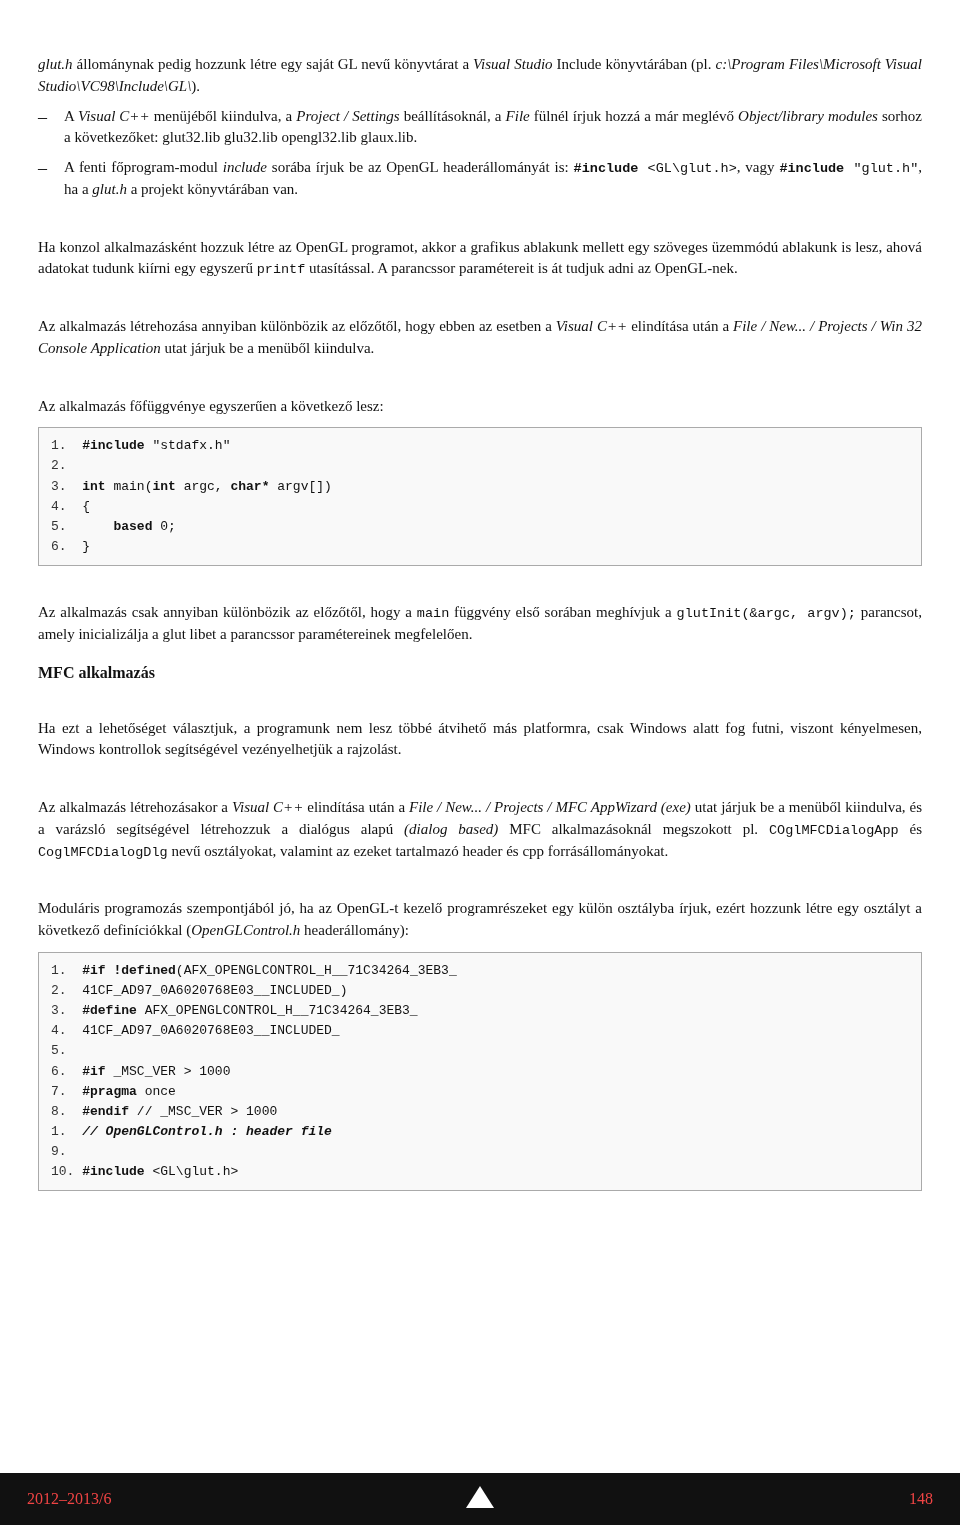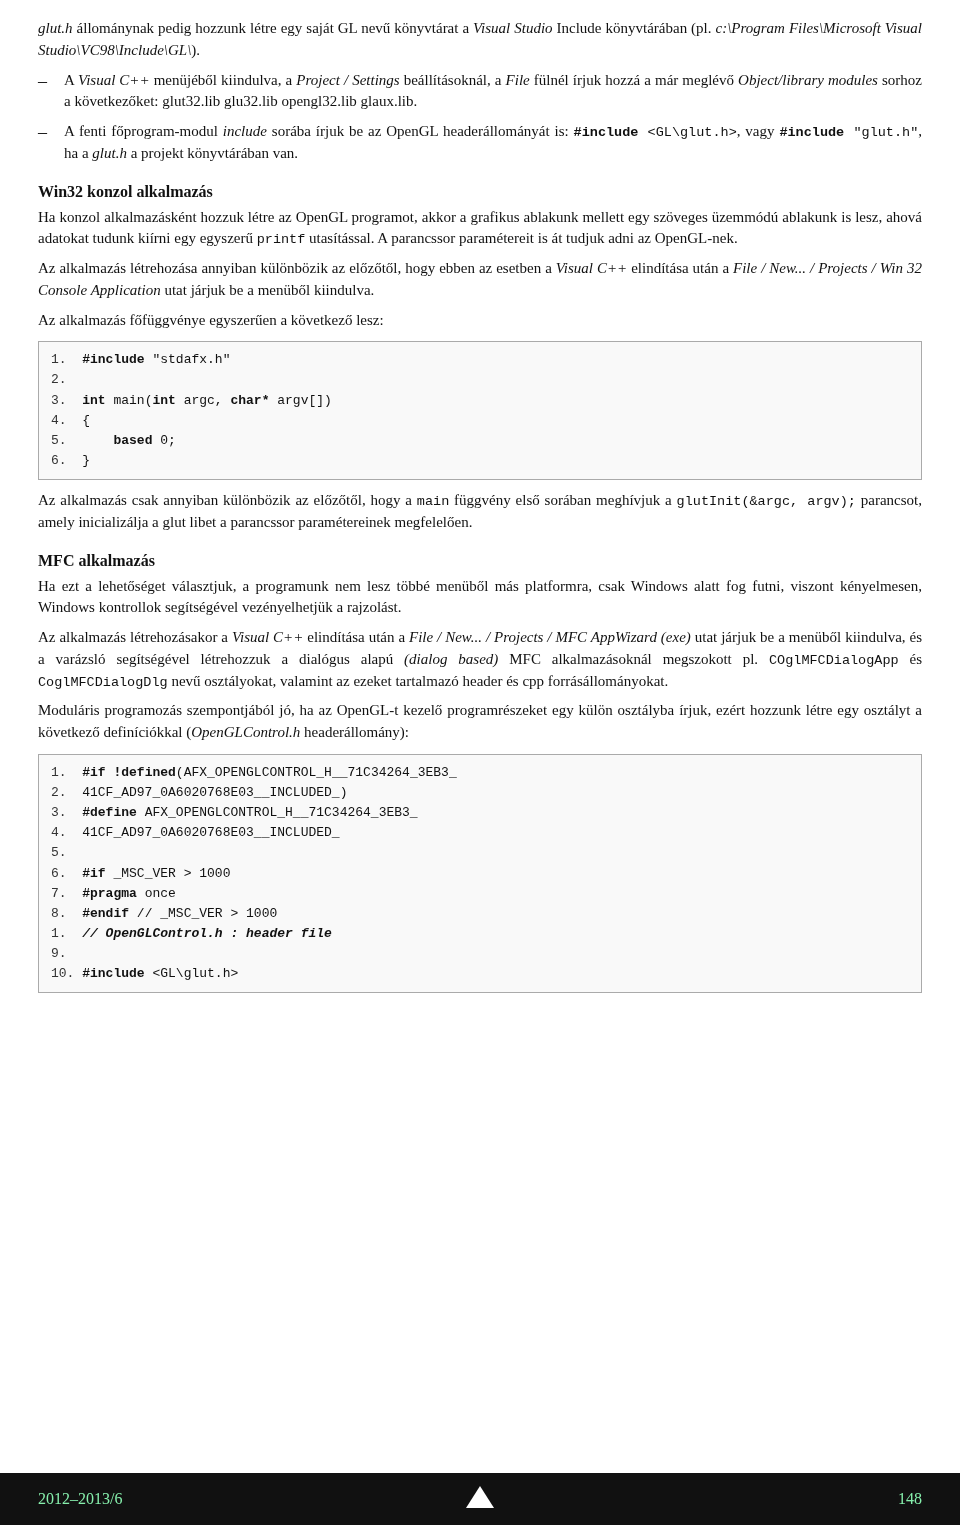--- a/index.html
+++ b/index.html
@@ -13,20 +13,21 @@
       position: relative;
     }
     .page {
       padding: 18px 38px 0 38px;
       padding-bottom: 60px;
     }
     p {
       margin-bottom: 8px;
       line-height: 1.45;
       text-align: justify;
+      margin-top: 36px;
     }
     .italic { font-style: italic; }
     .bold { font-weight: bold; }
     .mono {
       font-family: 'Courier New', Courier, monospace;
       font-size: 13.5px;
     }
     .section-heading {
       font-weight: bold;
       font-size: 16px;
@@ -64,22 +65,22 @@
     .footer-bar {
       position: absolute;
       bottom: 0;
       left: 0;
       right: 0;
       height: 52px;
       background: #111;
       display: flex;
       align-items: center;
       justify-content: space-between;
-      padding: 0 38px;
-      color: #86efac;
+      padding: 0 27px;
+      color: #ef4444;
       font-size: 16px;
       font-family: 'Times New Roman', Times, serif;
     }
     .footer-center {
       position: absolute;
       left: 50%;
       transform: translateX(-50%);
     }
     .triangle-up {
       width: 0;
@@ -107,21 +108,20 @@
   </div>
 
   <div class="bullet-item">
     <span class="bullet-dash">–</span>
     <span class="bullet-content">
       A fenti főprogram-modul <span class="italic">include</span> sorába írjuk be az OpenGL headerállományát is:
       <span class="mono"><span class="bold">#include</span> &lt;GL\glut.h&gt;</span>, vagy <span class="mono"><span class="bold">#include</span> "glut.h"</span>, ha a <span class="italic">glut.h</span> a projekt könyvtárában van.
     </span>
   </div>
 
-  <div class="section-heading">Win32 konzol alkalmazás</div>
 
   <p>
     Ha konzol alkalmazásként hozzuk létre az OpenGL programot, akkor a grafikus ablakunk mellett egy szöveges üzemmódú ablakunk is lesz, ahová adatokat tudunk kiírni egy egyszerű <span class="mono">printf</span> utasítással. A parancssor paramétereit is át tudjuk adni az OpenGL-nek.
   </p>
 
   <p>
     Az alkalmazás létrehozása annyiban különbözik az előzőtől, hogy ebben az esetben a <span class="italic">Visual C++</span> elindítása után a <span class="italic">File / New... / Projects / Win 32 Console Application</span> utat járjuk be a menüből kiindulva.
   </p>
 
   <p>
@@ -135,21 +135,21 @@
 <span class="line-num">5.</span>      <span class="kw">based</span> 0;
 <span class="line-num">6.</span>  }</div>
 
   <p>
     Az alkalmazás csak annyiban különbözik az előzőtől, hogy a <span class="mono">main</span> függvény első sorában meghívjuk a <span class="mono">glutInit(&amp;argc, argv);</span> parancsot, amely inicializálja a glut libet a parancssor paramétereinek megfelelően.
   </p>
 
   <div class="section-heading">MFC alkalmazás</div>
 
   <p>
-    Ha ezt a lehetőséget választjuk, a programunk nem lesz többé menüből más platformra, csak Windows alatt fog futni, viszont kényelmesen, Windows kontrollok segítségével vezényelhetjük a rajzolást.
+    Ha ezt a lehetőséget választjuk, a programunk nem lesz többé átvihető más platformra, csak Windows alatt fog futni, viszont kényelmesen, Windows kontrollok segítségével vezényelhetjük a rajzolást.
   </p>
 
   <p>
     Az alkalmazás létrehozásakor a <span class="italic">Visual C++</span> elindítása után a <span class="italic">File / New... / Projects / MFC AppWizard (exe)</span> utat járjuk be a menüből kiindulva, és a varázsló segítségével létrehozzuk a dialógus alapú <span class="italic">(dialog based)</span> MFC alkalmazásoknál megszokott pl. <span class="mono">COglMFCDialogApp</span> és <span class="mono">CoglMFCDialogDlg</span> nevű osztályokat, valamint az ezeket tartalmazó header és cpp forrásállományokat.
   </p>
 
   <p>
     Moduláris programozás szempontjából jó, ha az OpenGL-t kezelő programrészeket egy külön osztályba írjuk, ezért hozzunk létre egy osztályt a következő definíciókkal (<span class="italic">OpenGLControl.h</span> headerállomány):
   </p>
 

